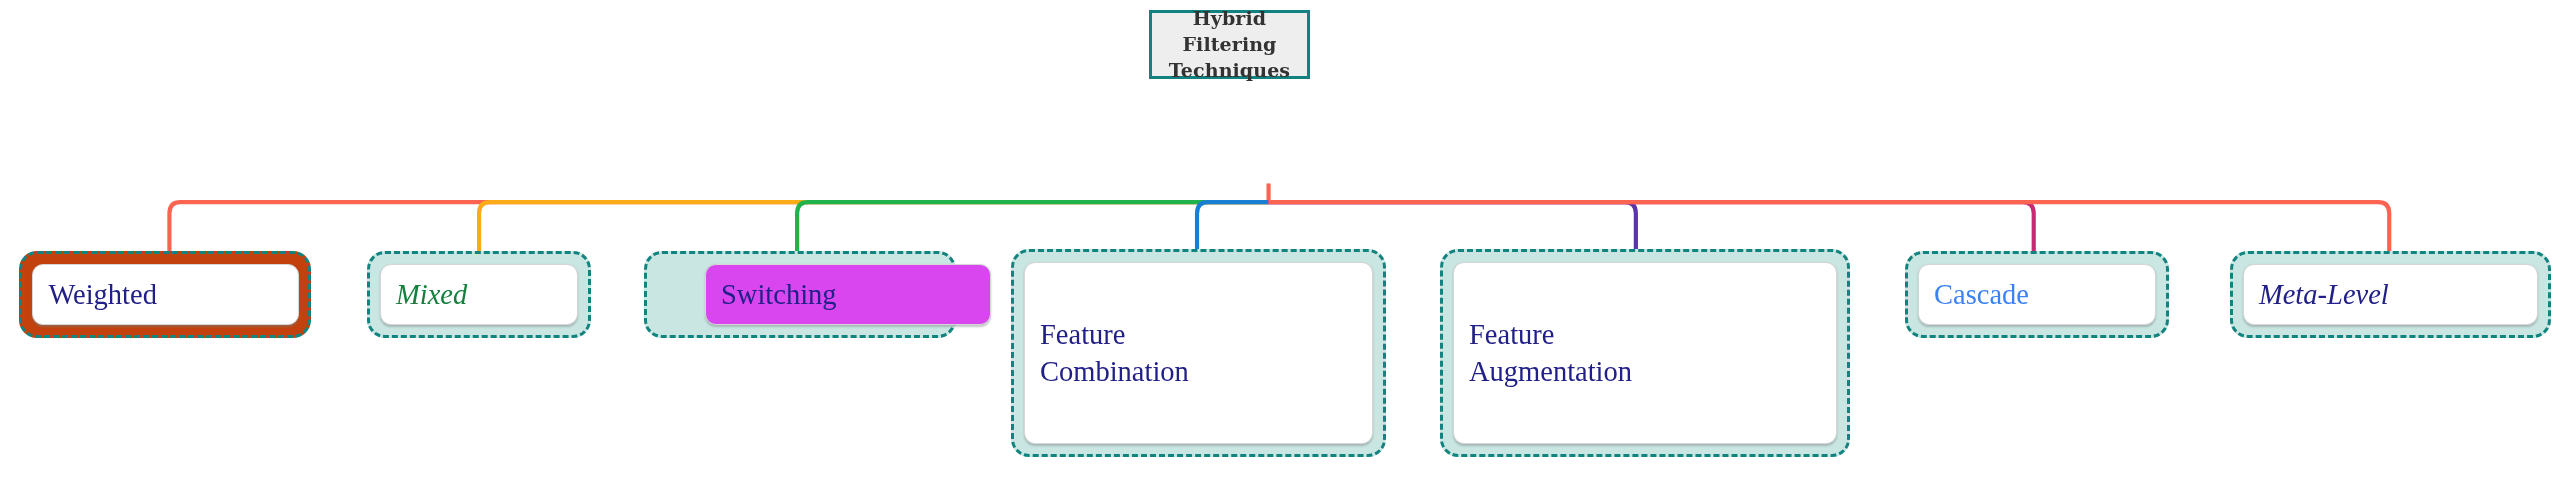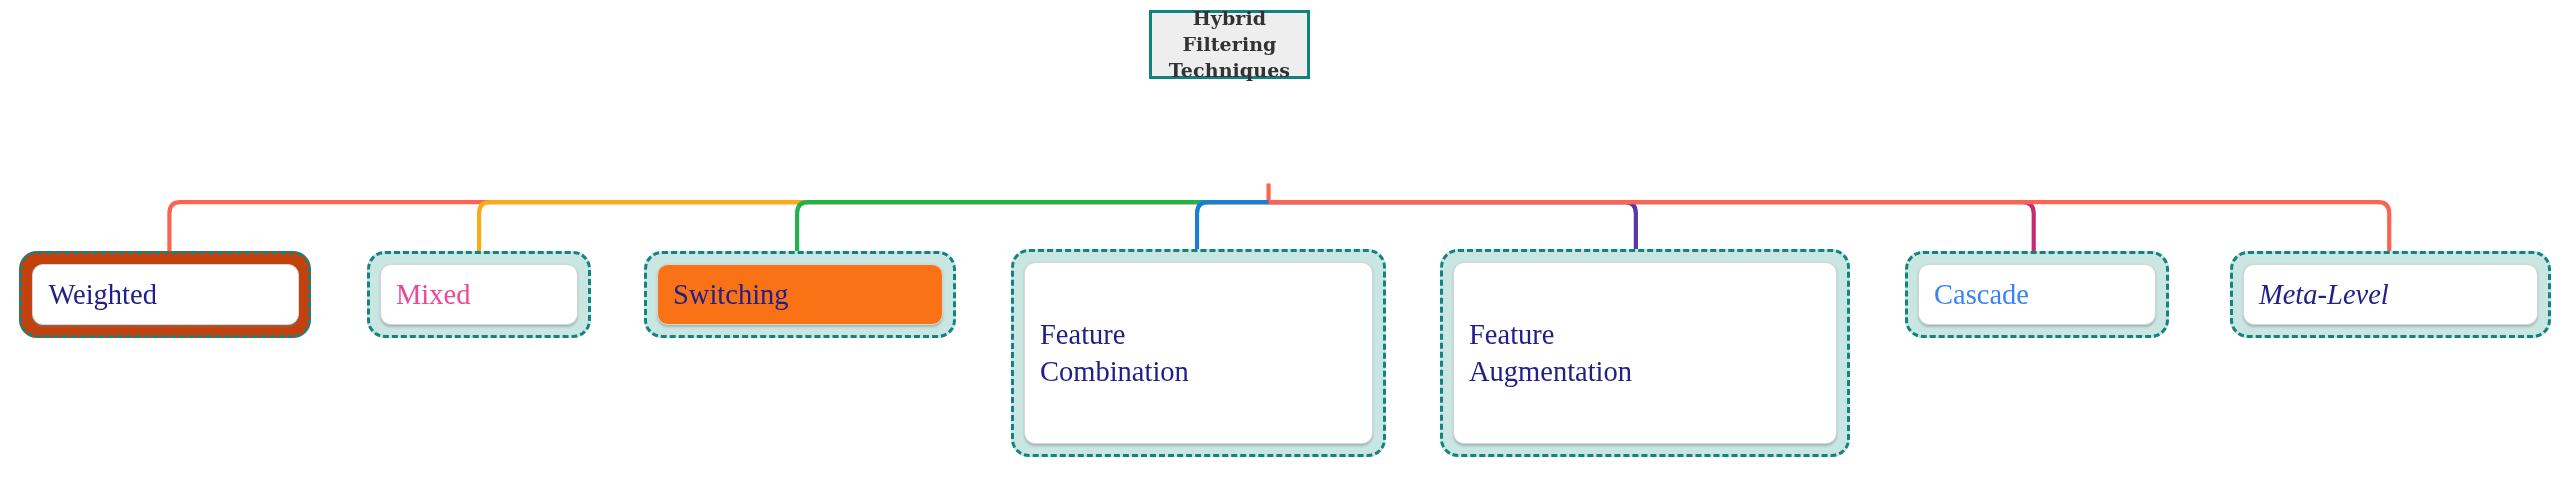--- a/index.html
+++ b/index.html
@@ -117,26 +117,26 @@
   </div>
 
   <div class="child-node" style="left: 19.4px; top: 251px; width: 292px; height: 87px; border-color: rgb(18, 132, 127); background: #c2410c;">
     <div class="child-inner" style="background: rgb(255, 255, 255);">
       <span class="child-label" style="color: rgb(34, 32, 136);">Weighted</span>
     </div>
   </div>
 
   <div class="child-node" style="left: 367px; top: 251px; width: 224px; height: 87px; border-color: rgb(18, 132, 127); background: rgb(201, 230, 227);">
     <div class="child-inner" style="background: rgb(255, 255, 255);">
-      <span class="child-label" style="color: #ec4899;">Mixed</span>
+      <span class="child-label" style="color: #15803d; font-style: italic;">Mixed</span>
     </div>
   </div>
 
   <div class="child-node" style="left: 644px; top: 251px; width: 312px; height: 87px; border-color: rgb(18, 132, 127); background: rgb(201, 230, 227);">
-    <div class="child-inner" style="background: #f97316;">
+    <div class="child-inner" style="background: #d946ef; margin-left: 48px;">
       <span class="child-label" style="color: rgb(34, 32, 136);">Switching</span>
     </div>
   </div>
 
   <div class="child-node two-line" style="left: 1011px; top: 249px; width: 375px; height: 208px; border-color: rgb(18, 132, 127); background: rgb(201, 230, 227);">
     <div class="child-inner" style="background: rgb(255, 255, 255);">
       <span class="child-label" style="color: rgb(34, 32, 136);">Feature
 Combination</span>
     </div>
   </div>

